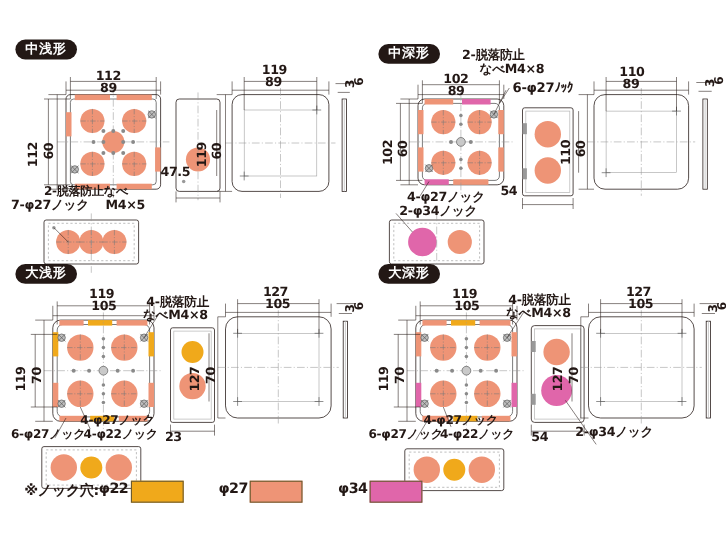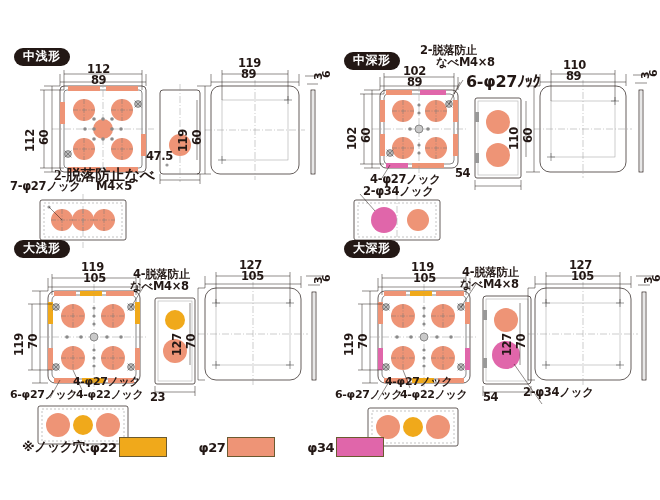--- a/index.html
+++ b/index.html
@@ -24,33 +24,33 @@
   .lbl.b{font-weight:bold;}
   .dim{
     position:absolute;color:#231815;white-space:nowrap;
     font-size:11.5px;font-weight:bold;line-height:1;letter-spacing:-.4px;
   }
   .dimv{
     position:absolute;color:#231815;white-space:nowrap;
     font-size:11.5px;font-weight:bold;line-height:1;letter-spacing:-.4px;
     transform-origin:0 0;transform:rotate(-90deg);
   }
-  .legend{position:absolute;left:22px;top:437px;display:flex;align-items:center;gap:0px;}
+  .legend{position:absolute;left:22px;top:437px;display:flex;align-items:flex-start;gap:0px;}
   .legend .tx{font-size:13px;font-weight:bold;color:#231815;letter-spacing:-.5px;}
   .sw{width:46px;height:18px;border:1px solid #6b5a30;margin:0 6px 0 2px;}
   .gap{width:26px;}
   svg{display:block;}
 </style>
 </head>
 <body>
 
 <div id="sheet">
 
 <div class="panel">
-  <div class="badge" style="left:14px;top:48px;">中浅形</div>
+  <div class="badge" style="left:14px;top:36px;">中浅形</div>
 
   <svg width="330" height="200" style="position:absolute;left:0px;top:60px;">
     <g stroke="#231815" fill="none" stroke-width="0.7">
 
       <rect x="60" y="26" width="86" height="86" rx="4" ry="4"></rect>
       <rect x="64" y="30" width="78" height="78" rx="3" ry="3" stroke="#555"></rect>
     </g>
 
     <g>
       <rect x="68" y="26" width="32" height="5" fill="#EE9476"></rect>
@@ -200,33 +200,33 @@
       <line x1="305" y1="16" x2="322" y2="16"></line>
       <line x1="307" y1="24" x2="318" y2="24"></line>
     </g>
   </svg>
 
   <div class="dim" style="left:87px;top:64px;">112</div>
   <div class="dim" style="left:91px;top:75px;">89</div>
   <div class="dimv" style="left:25px;top:152px;">112</div>
   <div class="dimv" style="left:39px;top:145px;">60</div>
   <div class="lbl b" style="left:10px;top:180px;font-size:11.5px;">7-φ27ノック</div>
-  <div class="lbl b" style="left:54px;top:168px;font-size:15px;font-family:Liberation Serif, serif;">2-脱落防止なべ</div>
+  <div class="lbl b" style="left:40px;top:168px;font-size:11px;">2-脱落防止なべ</div>
   <div class="lbl b" style="left:96px;top:180px;font-size:11.5px;">M4×5</div>
   <div class="dim" style="left:146px;top:151px;">47.5</div>
   <div class="dim" style="left:238px;top:58px;">119</div>
   <div class="dim" style="left:241px;top:69px;">89</div>
   <div class="dimv" style="left:178px;top:152px;">119</div>
   <div class="dimv" style="left:192px;top:145px;">60</div>
   <div class="dimv" style="left:321px;top:78px;font-size:11px;">6</div>
   <div class="dimv" style="left:313px;top:80px;font-size:11px;">3</div>
 </div>
 
 <div class="panel">
-  <div class="badge" style="left:344px;top:40px;margin-top:12px;">中深形</div>
+  <div class="badge" style="left:344px;top:40px;">中深形</div>
 
   <svg width="330" height="200" style="position:absolute;left:330px;top:60px;">
     <g stroke="#231815" fill="none" stroke-width="0.7">
       <rect x="50" y="30" width="78" height="78" rx="6" ry="6"></rect>
       <rect x="54" y="34" width="70" height="70" rx="4" ry="4" stroke="#555"></rect>
     </g>
     <g>
       <rect x="56" y="30" width="26" height="5" fill="#EE9476"></rect>
       <rect x="90" y="30" width="26" height="5" fill="#E066AA"></rect>
       <rect x="56" y="103" width="22" height="5" fill="#E066AA"></rect>
@@ -369,21 +369,21 @@
   </svg>
 
   <div class="dim" style="left:403px;top:66px;">102</div>
   <div class="dim" style="left:407px;top:77px;">89</div>
   <div class="dimv" style="left:347px;top:150px;">102</div>
   <div class="dimv" style="left:361px;top:143px;">60</div>
   <div class="lbl b" style="left:420px;top:44px;font-size:11.5px;">2-脱落防止</div>
   <div class="lbl b" style="left:436px;top:56px;font-size:11.5px;">なべM4×8</div>
   <div class="lbl b" style="left:370px;top:173px;font-size:11.5px;">4-φ27ノック</div>
   <div class="lbl b" style="left:363px;top:185px;font-size:11.5px;">2-φ34ノック</div>
-  <div class="lbl b" style="left:466px;top:74px;font-size:16px;text-align:right;">6-φ27ﾉｯｸ</div>
+  <div class="lbl b" style="left:466px;top:74px;font-size:12px;text-align:right;">6-φ27ﾉｯｸ</div>
   <div class="dim" style="left:455px;top:168px;">54</div>
   <div class="dim" style="left:563px;top:60px;">110</div>
   <div class="dim" style="left:566px;top:71px;">89</div>
   <div class="dimv" style="left:509px;top:150px;">110</div>
   <div class="dimv" style="left:523px;top:143px;">60</div>
   <div class="dimv" style="left:648px;top:77px;font-size:11px;">6</div>
   <div class="dimv" style="left:640px;top:79px;font-size:11px;">3</div>
 </div>
 
 <div class="panel">

